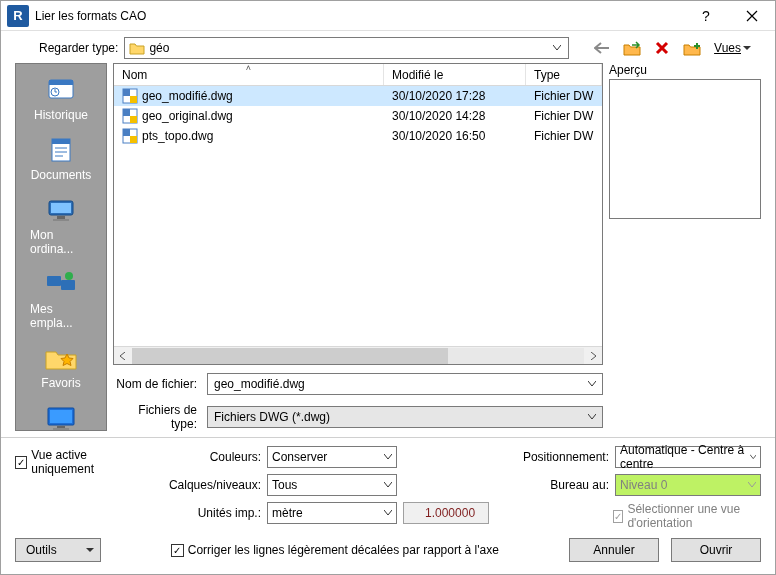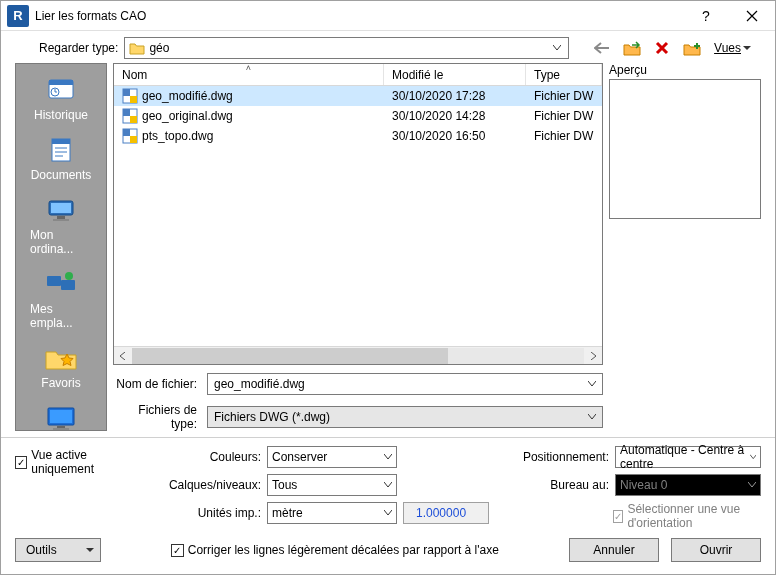--- a/index.html
+++ b/index.html
@@ -45,25 +45,25 @@
   .namerow .lbl { width:88px; text-align:right; padding-right:4px;}
   .editcombo { flex:1; height:22px; border:1px solid #7a7a7a; background:#fff; display:flex; align-items:center; padding:0 6px;}
   .editcombo.gray { background:#e6e6e6; }
   .right { width:152px; display:flex; flex-direction:column;}
   .preview { border:1px solid #7a7a7a; height:140px; background:#fff;}
   .bottom { border-top:1px solid #d0d0d0; padding:8px 14px 12px 14px; display:flex; flex-direction:column; gap:8px;}
   .optrow { display:flex; align-items:center; gap:6px;}
   .optrow .lbl { text-align:right;}
   select, .selbox { height:22px; border:1px solid #7a7a7a; background:#fff; padding:0 4px; display:flex;align-items:center;}
   .selbox { justify-content:space-between; }
-  .selbox.disabled { background:#000000; color:#808080;}
+  .selbox.disabled { background:#bef264; color:#808080;}
   .chk { display:flex; align-items:center; gap:4px;}
   .chkbox { width:13px;height:13px;border:1px solid #333; display:flex;align-items:center;justify-content:center; font-size:10px; background:#fff;}
   .chkbox.disabled { border-color:#a0a0a0; color:#a0a0a0;}
-  .numread { height:22px; border:1px solid #a0a0a0; background:#f0f0f0; color:#1d4ed8; padding:0 12px; display:flex;align-items:center; width:86px;}
+  .numread { height:22px; border:1px solid #a0a0a0; background:#f0f0f0; color:#7f1d1d; padding:0 21px; display:flex;align-items:center; width:86px;}
   .btn { height:24px; min-width:90px; border:1px solid #7a7a7a; background:#e1e1e1; display:flex;align-items:center;justify-content:center; padding:0 10px;}
   .btn.small { min-width:70px;gap:29px;}
   svg { display:block; }
 </style>
 </head>
 <body>
 
 <div class="window">
 
   <div class="titlebar">

